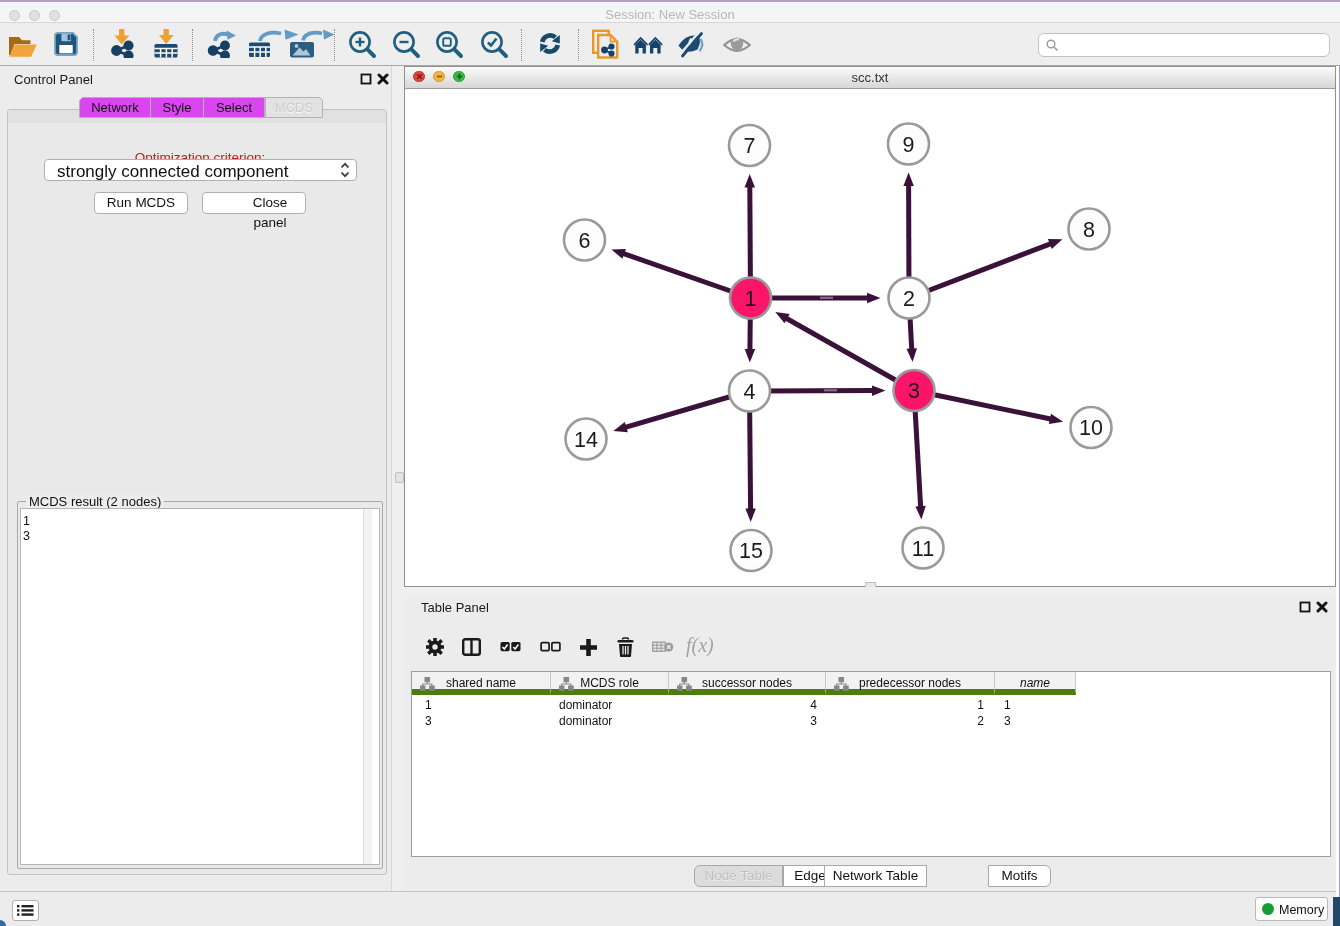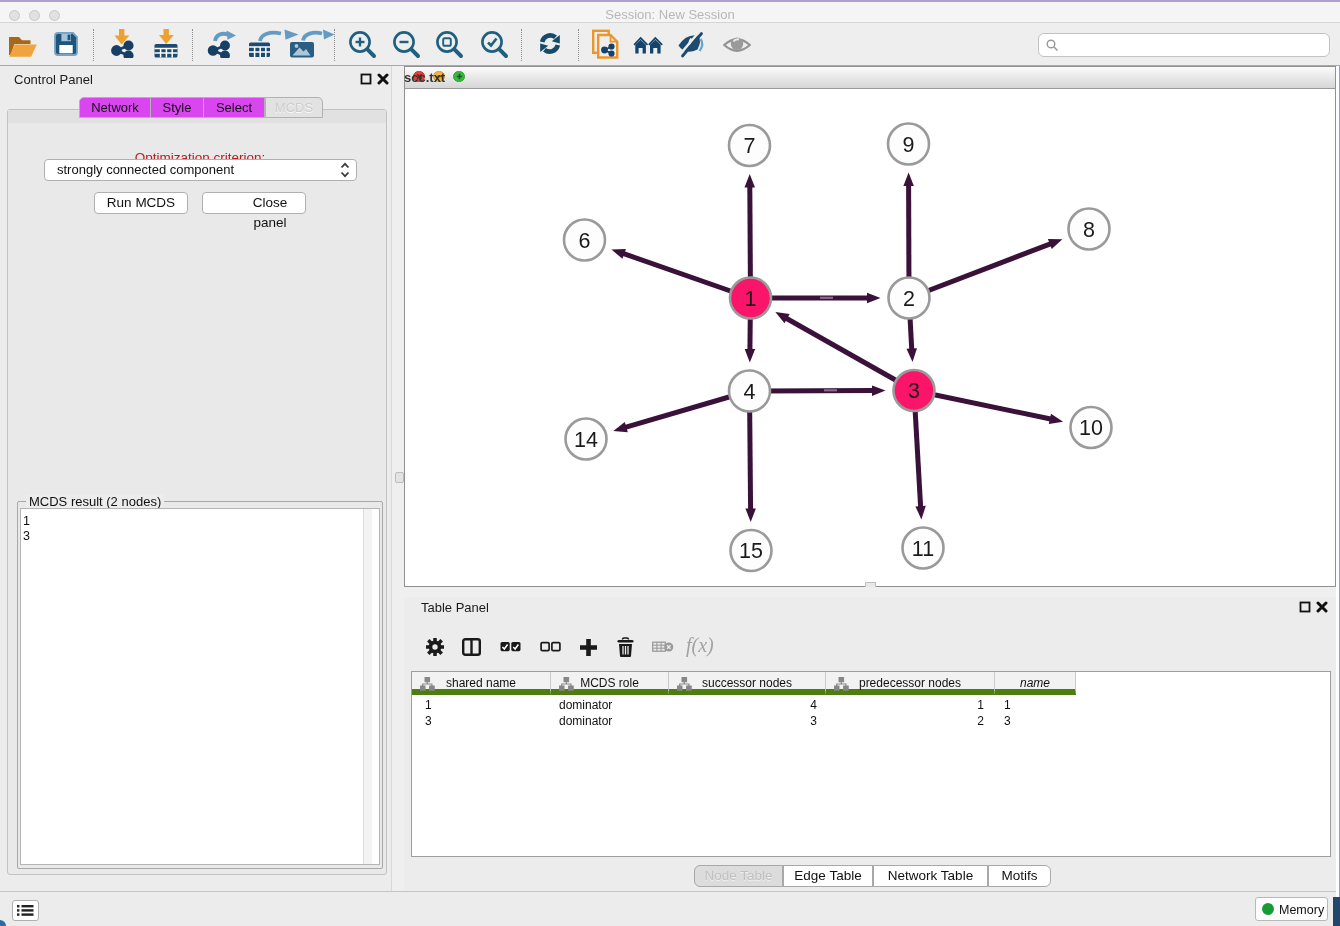--- a/index.html
+++ b/index.html
@@ -15,35 +15,35 @@
 #toolbar { left:0; top:23px; width:1340px; height:43px; background:#eeeeee; border-bottom:1px solid #a8a8a8; }
 .tsep { position:absolute; top:29px; height:32px; width:0; border-left:1px dotted #8f8f8f; }
 #search { left:1038px; top:33px; width:292px; height:24px; background:#fff; border:1px solid #c2c2c2; border-radius:6px; }
 
 #cp-title { left:14px; top:72px; font-size:13px; color:#1a1a1a; }
 #cp-tabs .tab { position:absolute; z-index:5; top:97px; height:21px; background:#d946ef; border:1px solid #b2b2b2; font-size:13px; color:#111; text-align:center; line-height:19px; }
 #cp-pane { left:7px; top:109px; width:380px; height:766px; background:#e9e9e9; border:1px solid #c2c2c2; border-radius:3px; }
 #cp-band { left:8px; top:110px; width:378px; height:13px; background:#e1e1e1; }
 #opt-label { left:0px; top:138px; width:400px; text-align:center; font-size:13.5px; color:#b91c1c;margin-top:12px; }
 #dropdown { left:44px; top:159px; width:313px; height:22px; background:#fff; border:1px solid #b0b0b0; border-radius:4px; }
-#dd-text { left:57px; top:162px; font-size:13px; color:#111; }
+#dd-text { left:57px; top:162px; font-size:17px; color:#111; }
 .btn { position:absolute; top:192px; height:22px; background:#fff; border:1px solid #b0b0b0; border-radius:4px; font-size:13.5px; color:#111; text-align:center; line-height:20px; }
 #fieldset { left:17px; top:501px; width:366px; height:368px; border:1px solid #a8a8a8; border-radius:2px; }
 #fs-legend { left:26px; top:494px; background:#ececec; padding:0 3px; font-size:13px; color:#111; }
 #fs-inner { left:20px; top:508px; width:360px; height:357px; background:#fff; border:1px solid #b5b5b5; }
 #fs-scroll { left:363px; top:509px; width:9px; height:355px; background:#f3f3f3; border-left:1px solid #ddd; }
 
 #vsplit-line1 { left:391px; top:66px; width:1px; height:825px; background:#d8d8d8; }
 #vsplit-bg { left:392px; top:66px; width:12px; height:825px; background:#efefef; }
 #vsplit-handle { left:395px; top:472px; width:9px; height:11px; background:#e3e3e3; border:1px solid #bdbdbd; border-radius:2px; }
 
 #net-win { left:404px; top:66px; width:932px; height:521px; border:1px solid #909090; background:#fff; }
 #net-titlebar { left:404px; top:66px; width:932px; height:23px; background:linear-gradient(#fbfbfb,#d6d6d6); border:1px solid #909090; border-bottom:1px solid #9a9a9a; }
 .mac { position:absolute; top:70.5px; width:11.5px; height:11.5px; border-radius:50%; border-width:1px; }
-#net-title { left:404px; width:932px; top:70px; font-size:13px; font-weight:bold; color:#333; }
+#net-title { left:404px; width:932px; top:70px; text-align:center; font-size:13px; font-weight:normal; color:#333; }
 #netsvg { left:405px; top:89px; }
 #net-grip { left:865px; top:582px; width:11px; height:6px; background:#e8e8e8; border:1px solid #c0c0c0; }
 
 #hsplit { left:404px; top:587px; width:932px; height:10px; background:#efefef; }
 
 #tp { left:404px; top:597px; width:932px; height:291px; background:#ececec; }
 #tp-title { left:421px; top:600px; font-size:13px; color:#1a1a1a; }
 #tbl-frame { left:411px; top:671px; width:920px; height:186px; background:#fff; border:1px solid #9d9d9d; }
 .hcell { position:absolute; top:672px; height:23px; background:#f2f2f2; border-right:1px solid #c9c9c9; border-bottom:6px solid #4d7c0f; font-size:12px; color:#111; text-align:center; line-height:23px; }
 .cell { position:absolute; font-size:12px; color:#111; }
@@ -426,21 +426,21 @@
 <div class="cell" style="left:826px; top:698px; width:158px; text-align:right;">1</div>
 <div class="cell" style="left:1004px; top:698px;">1</div>
 <div class="cell" style="left:425px; top:714px;">3</div>
 <div class="cell" style="left:559px; top:714px;">dominator</div>
 <div class="cell" style="left:669px; top:714px; width:148px; text-align:right;">3</div>
 <div class="cell" style="left:826px; top:714px; width:158px; text-align:right;">2</div>
 <div class="cell" style="left:1004px; top:714px;">3</div>
 
 <div class="btab" style="left:694px; width:89px; border-radius:6px 0 0 6px; background:#dcdcdc; color:#c0c0c0; text-shadow:0 1px 0 #f0f0f0;">Node Table</div>
 <div class="btab" style="left:783px; width:90px;">Edge Table</div>
-<div class="btab" style="left:873px; width:115px;">Network Table</div>
+<div class="btab" style="left:824px; width:103px;">Network Table</div>
 <div class="btab" style="left:988px; width:63px; border-radius:0 6px 6px 0;">Motifs</div>
 
 <div class="abs" id="statusbar"></div>
 <div class="abs" id="listbtn"></div>
 <svg class="abs" style="left:17px; top:904px;" width="17" height="13" viewBox="0 0 17 13">
   <g fill="#222">
       <rect x="0" y="1" width="2.4" height="2.4"></rect>
       <rect x="0" y="5.2" width="2.4" height="2.4"></rect>
       <rect x="0" y="9.4" width="2.4" height="2.4"></rect>
       <rect x="4.5" y="1" width="12" height="2.4"></rect>

